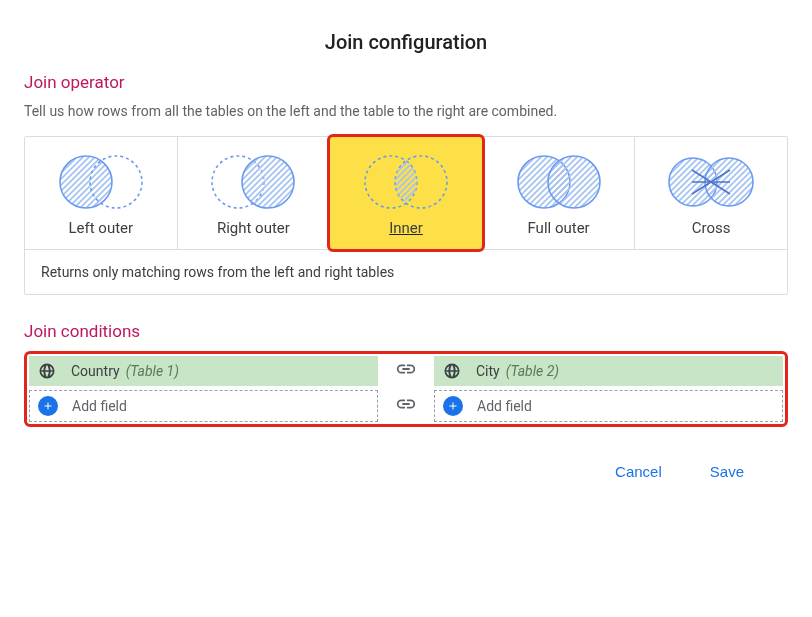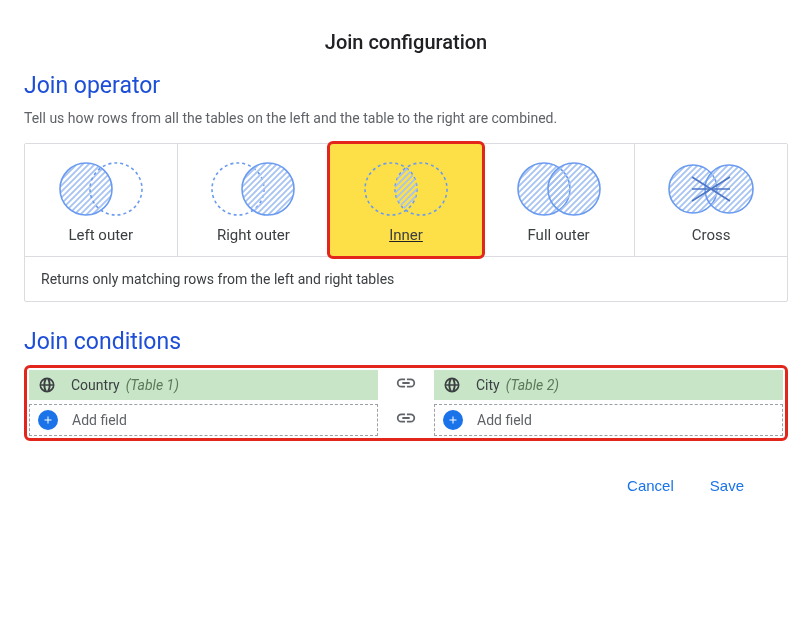--- a/index.html
+++ b/index.html
@@ -7,21 +7,21 @@
     margin: 0;
     font-family: Roboto, "Helvetica Neue", Arial, sans-serif;
     background: #fff;
     color: #202124;
     width: 812px;
     height: 617px;
     overflow: hidden;
   }
   .container { padding: 24px 24px 0 24px; }
   .title { font-size: 20px; font-weight: 500; margin: 6px 0 18px 0; text-align: center; }
-  .section-heading { font-size: 23px; font-weight: 400; color: #1d4ed8; margin-bottom: 10px; }
+  .section-heading { font-size: 17px; font-weight: 400; color: #be185d; margin-bottom: 10px; }
   .section-desc { font-size: 14px; color: #5f6368; margin-bottom: 14px; line-height: 1.4; }
 
   .operator-panel { border: 1px solid #dadce0; border-radius: 2px; }
   .operator-row { display: flex; }
   .operator-card {
     flex: 1 1 0;
     border-right: 1px solid #dadce0;
     text-align: center;
     padding: 14px 6px 12px 6px;
     cursor: pointer;
@@ -86,21 +86,21 @@
     color: #5f6368;
     background: #fff;
   }
   .add-field .plus-icon {
     width: 20px; height: 20px; border-radius: 50%; background:#1a73e8;
     display:flex; align-items:center; justify-content:center; margin-right: 14px;
     color:#fff;
   }
   .link-icon { color:#5f6368; }
 
-  .footer { display:flex; justify-content:flex-end; gap: 16px; padding: 28px 34px 0 0; }
+  .footer { display:flex; justify-content:flex-end; gap: 28px; padding: 28px 34px 0 0; }
   .btn-text {
     background: none; border: none; font-size: 15px; font-weight: 500;
     color: #1a73e8; cursor: pointer; padding: 8px 10px;
   }
 </style>
 </head>
 <body>
 
 <div class="container">
   <div class="title">Join configuration</div>

